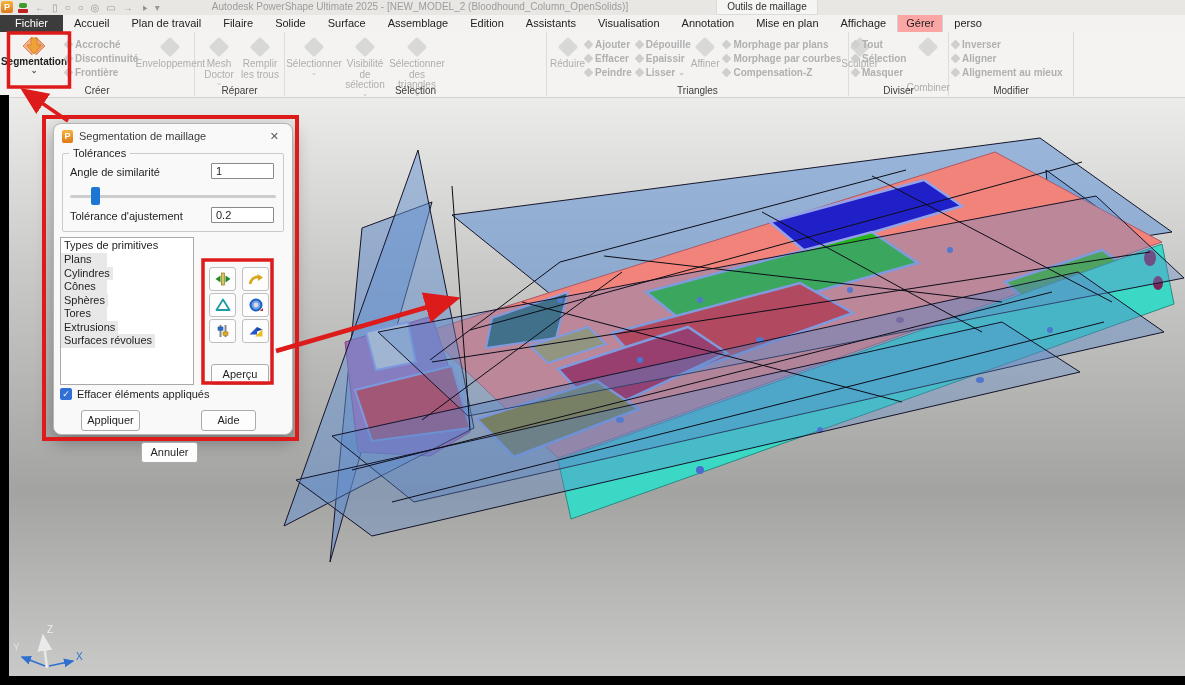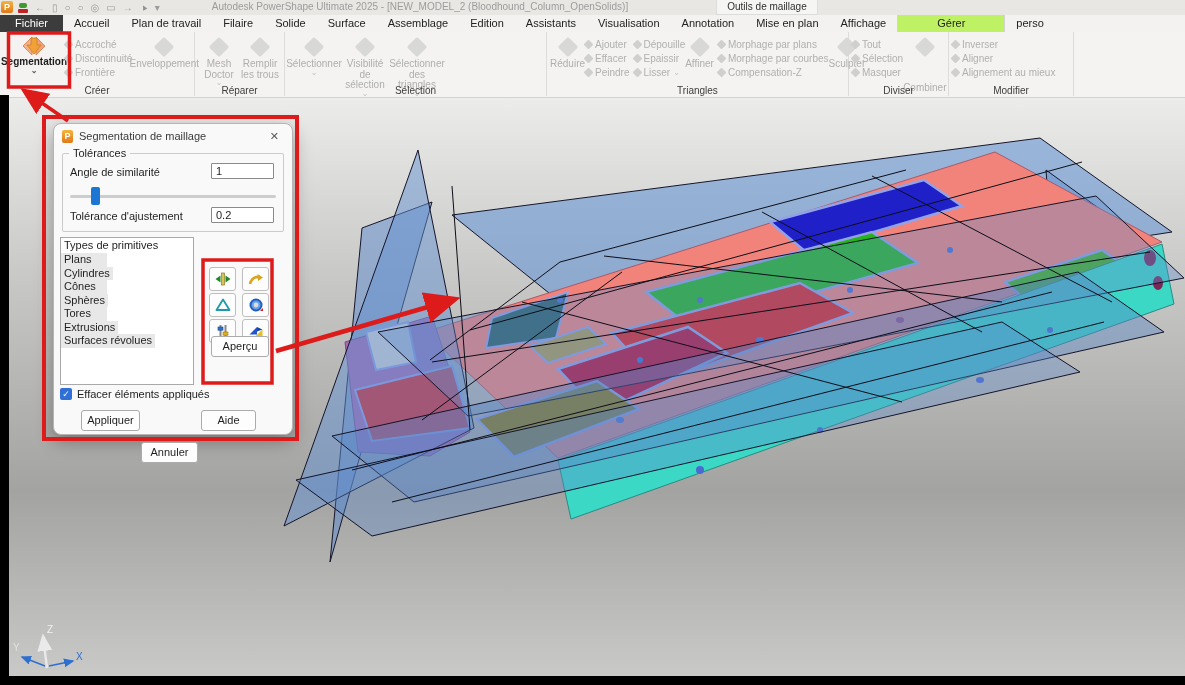--- a/index.html
+++ b/index.html
@@ -17,33 +17,33 @@
   .qat .stamp:after{content:"";position:absolute;left:0;bottom:0;width:10px;height:4px;background:#c32222;border-radius:1px;}
   .qat .cursor-glyph{display:inline-block;transform:rotate(-28deg);font-size:8px;color:#8f8f8f;}
   .title-text{position:absolute;left:0;top:1px;width:840px;text-align:center;color:#9c9c9c;font-size:10px;white-space:nowrap;}
   .ctx-label{position:absolute;left:716px;top:0;width:100px;height:14px;background:#f5f5f4;
              border:1px solid #dcdcda;border-top:none;text-align:center;font-size:10px;color:#30302f;line-height:13px;}
   
   .tabrow{position:absolute;left:0;top:15px;width:1185px;height:17px;background:#f3f2f0;display:flex;
           font-size:11px;color:#222;align-items:stretch;}
   .tab{padding:0 11px;line-height:17px;white-space:nowrap;}
   .tab-file{background:#3c3c3c;color:#fff;padding:0 15px;}
-  .tab-active{background:#bef264;border-left:1px solid #d2d2d0;border-right:1px solid #d2d2d0;padding:0 39px;}
+  .tab-active{background:#fca5a5;border-left:1px solid #d2d2d0;border-right:1px solid #d2d2d0;padding:0 8px;}
   
   .ribbon{position:absolute;left:0;top:32px;width:1185px;height:65px;background:#f4f3f1;
           border-bottom:1px solid #d5d3d1;display:flex;}
   .rgroup{position:relative;height:64px;border-right:1px solid #dedcda;box-sizing:border-box;
           padding:2px 3px 12px 3px;display:flex;align-items:flex-start;}
   .rgroup-label{position:absolute;left:0;right:0;bottom:0;text-align:center;font-size:10px;color:#3d3d3c;}
   .big-btn{display:flex;flex-direction:column;align-items:center;font-size:10px;line-height:10.5px;
            color:#aeaeae;text-align:center;padding-top:2px;}
   .big-btn .bicon{width:18px;height:18px;margin:2px 0 3px 0;background:#d8d8d6;transform:rotate(45deg) scale(.8);border-radius:2px;}
   .chev{font-size:8px;color:#c2c2c2;line-height:6px;}
   .small-col{display:flex;flex-direction:column;gap:1px;font-size:10px;color:#b0b0b0;padding-top:4px;}
-  .small-item{display:flex;align-items:center;gap:3px;height:13px;white-space:nowrap;}
+  .small-item{display:flex;align-items:center;gap:3px;height:13px;white-space:nowrap;font-weight:bold;}
   .sicon{width:7px;height:7px;background:#cfcfcd;transform:rotate(45deg);border-radius:1px;flex:0 0 auto;}
   .seg-btn{color:#1d1d1d;padding-top:1px;}
   .seg-btn .chev{color:#555;}
   
   .viewport{position:absolute;left:9px;top:98px;width:1176px;height:578px;
             background:linear-gradient(180deg,#ececea 0%,#c9c9c8 30%,#a3a3a2 68%,#c9c9c8 100%);}
   .modelsvg{position:absolute;left:9px;top:98px;width:1176px;height:578px;z-index:5;}
   
   .dialog{position:absolute;left:53px;top:123px;width:238px;height:310px;background:#f9f9f9;
           border:1px solid #b5b5b5;border-radius:8px;box-shadow:0 6px 18px rgba(0,0,0,.35);
@@ -425,21 +425,21 @@
     </div>
     <div class="icon-btn">
       <svg width="16" height="14" viewBox="0 0 16 14">
         <polygon points="1.5,10.5 9,3 9,10.5" fill="#2255cc"></polygon>
         <polygon points="7,12.5 14.5,5.5 14.5,12.5" fill="#e8c020"></polygon>
         <polygon points="9,3 14.5,5.5 9,7.5" fill="#184a9a"></polygon>
       </svg>
     </div>
   </div>
 
-  <div class="btn" style="left:157px;top:212px;width:56px;">Aperçu</div>
+  <div class="btn" style="left:157px;top:240px;width:56px;">Aperçu</div>
 
   <div class="chk-row">
     <span class="chk">✓</span>
     <span>Effacer éléments appliqués</span>
   </div>
 
   <div class="btn" style="left:27px;top:286px;width:57px;">Appliquer</div>
   <div class="btn" style="left:87px;top:286px;width:55px;margin-top:32px;">Annuler</div>
   <div class="btn" style="left:147px;top:286px;width:53px;">Aide</div>
 </div>

